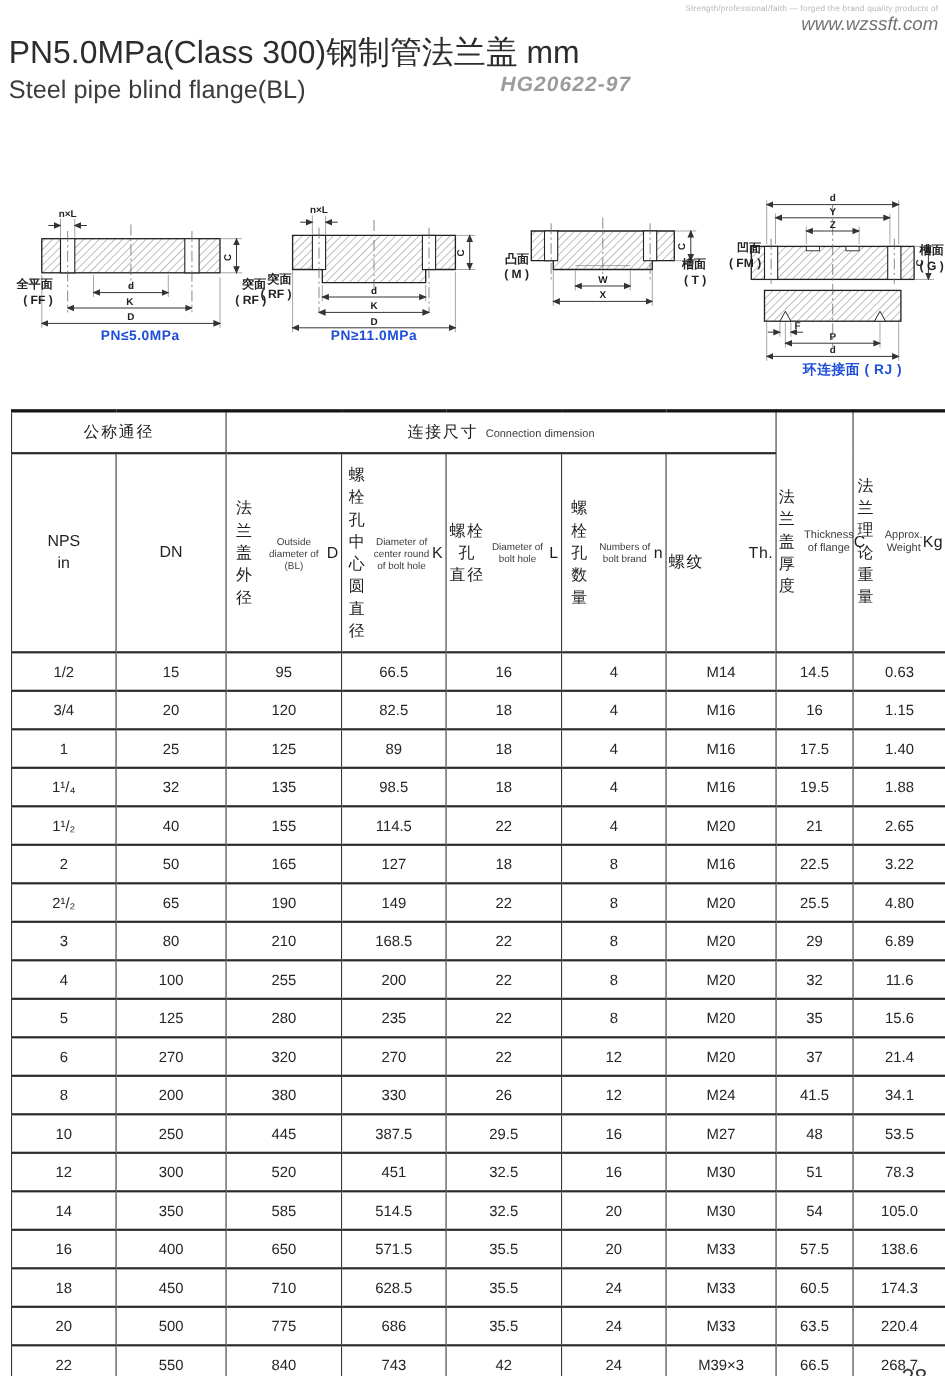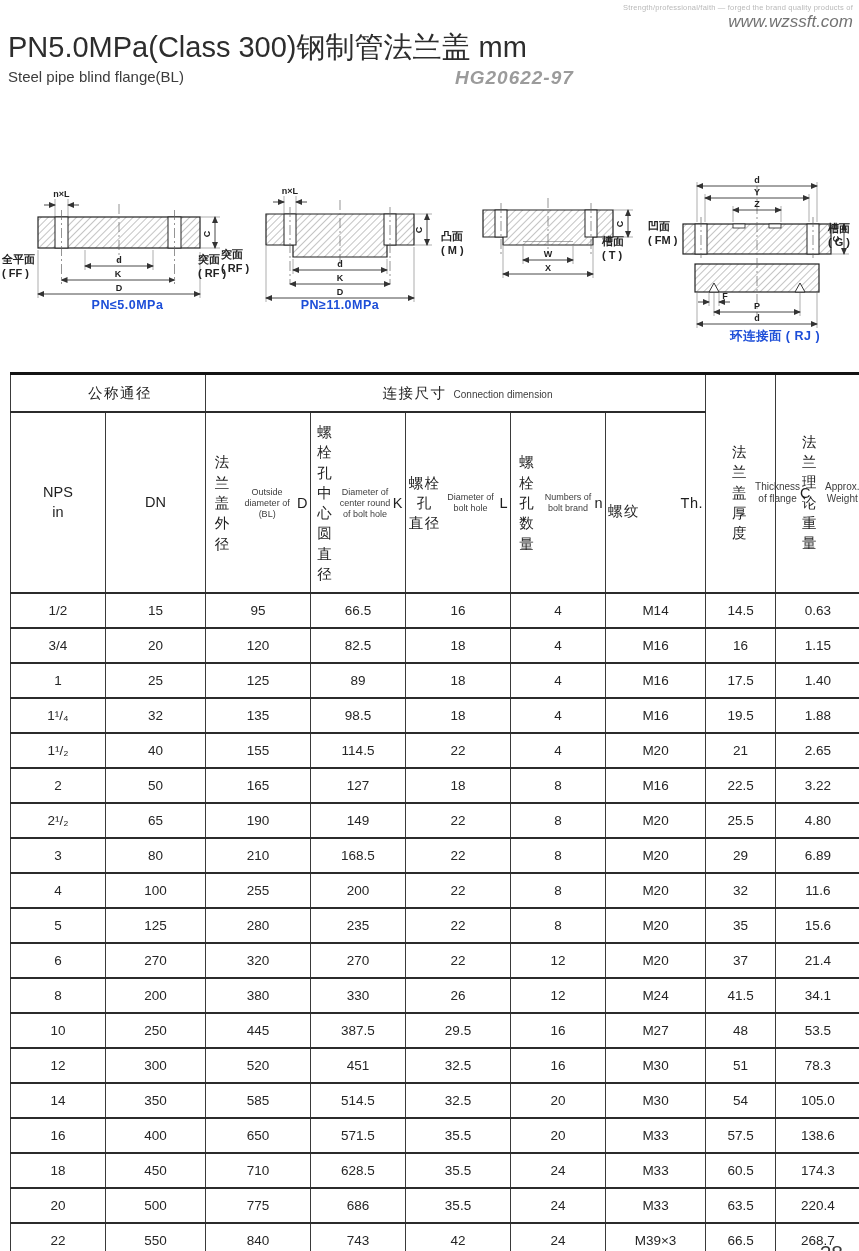--- a/index.html
+++ b/index.html
@@ -1,40 +1,40 @@
 <!DOCTYPE html>
 <html><head>
 <meta charset="utf-8">
 <style>
   html,body{margin:0;padding:0;}
   body{width:859px;height:1251px;position:relative;overflow:hidden;background:#fff;
        font-family:"Liberation Sans",sans-serif;color:#2a2a2a;}
   .tagline{position:absolute;top:3px;right:6px;font-size:7.5px;color:#b9b9b9;letter-spacing:.2px;}
   .website{position:absolute;top:12px;right:6px;font-size:17px;font-style:italic;color:#737373;}
   .title{position:absolute;top:28px;left:8px;margin:0;font-size:29px;font-weight:400;color:#2d2d2d;}
-  .subtitle{position:absolute;top:68px;left:8px;font-size:15px;color:#3c3c3c;}
+  .subtitle{position:absolute;top:68px;left:8px;font-size:23px;color:#3c3c3c;}
   .standard{position:absolute;top:67px;left:455px;font-size:19px;font-weight:bold;font-style:italic;color:#9b9b9b;letter-spacing:1px;}
 
   .dwg{position:absolute;}
   .dwg text{font-family:"Liberation Sans",sans-serif;font-size:9px;font-weight:bold;fill:#222;text-anchor:middle;}
   .dwg line.dim{stroke:#333;stroke-width:0.9;}
   .dwg line.ext{stroke:#777;stroke-width:0.6;}
   .dwg line.cl{stroke:#666;stroke-width:0.7;stroke-dasharray:10 3 2 3;}
   .dwg .body{stroke:#222;stroke-width:1.2;}
   .dwg .slot{fill:#fff;stroke:#222;stroke-width:1;}
-  .dlabel{position:absolute;font-size:11px;font-weight:bold;line-height:1.25;text-align:left;color:#222;}
+  .dlabel{position:absolute;font-size:11px;font-weight:bold;line-height:1.25;text-align:right;color:#222;}
   .dcaption{position:absolute;font-size:12.5px;font-weight:bold;text-align:center;color:#1d4ed8;letter-spacing:.5px;}
 
   table.flange-table{position:absolute;left:10px;top:372px;width:849px;border-collapse:collapse;table-layout:fixed;
       border-top:3.5px solid #141414;border-bottom:3px solid #141414;}
   .flange-table th,.flange-table td{border-left:1.2px solid #3a3a3a;border-right:1.2px solid #3a3a3a;
       border-top:2px solid #2b2b2b;border-bottom:2px solid #2b2b2b;
       padding:0;text-align:center;vertical-align:middle;font-weight:normal;}
   .flange-table .col-last{border-right:none;}
-  .flange-table tr.grp th{height:36px;padding-left:24px;}
+  .flange-table tr.grp th{height:36px;}
   .flange-table tr.sub th{height:103px;}
   .flange-table td{height:33px;font-size:13.5px;color:#262626;}
   .cn{font-size:14.5px;letter-spacing:1.5px;line-height:1.4;color:#1e1e1e;}
   .en{font-size:9px;color:#3d3d3d;line-height:1.2;letter-spacing:0;max-width:68px;margin:0 auto;}
   .sym{font-size:14.5px;color:#1e1e1e;letter-spacing:.5px;}
   .th-flex{display:flex;flex-direction:row;justify-content:space-between;align-items:center;
       height:100%;box-sizing:border-box;padding:9px 2px 8px;}
   .rowspan2 .th-flex{padding-top:26px;}
   .th-thread .cn{margin-top:15px;}
   .grp .en{display:inline;max-width:none;margin-left:7px;font-size:10px;}

